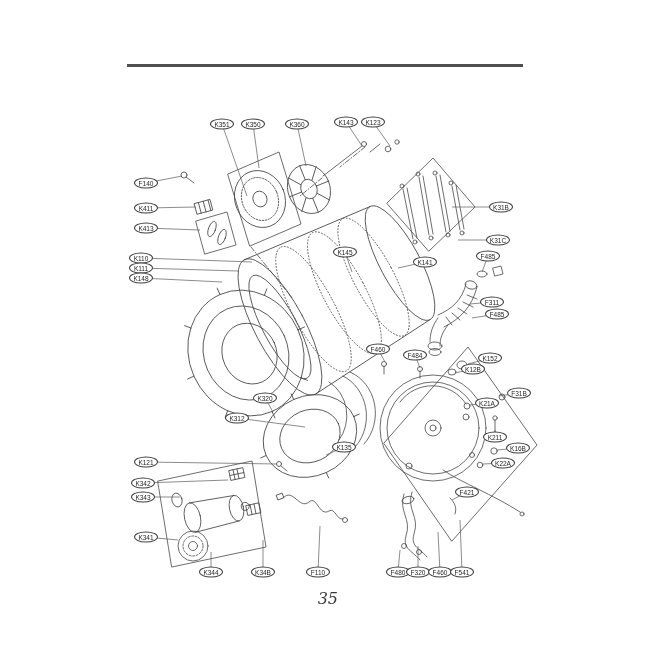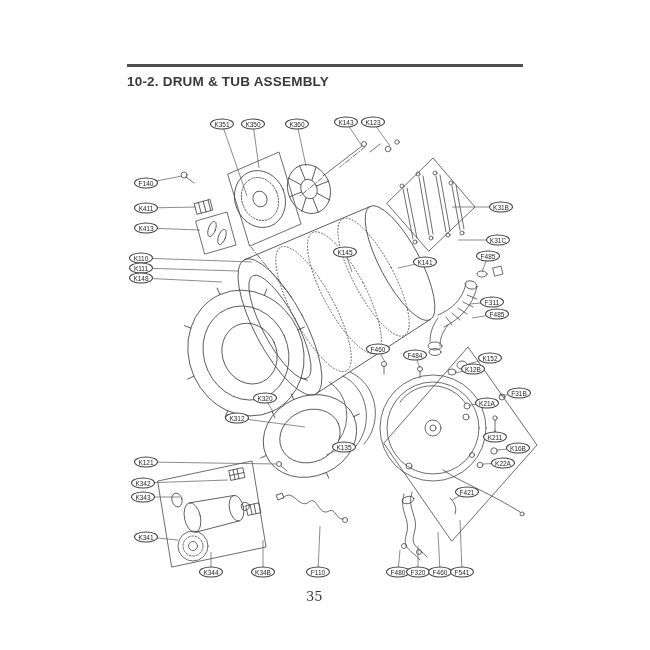--- a/index.html
+++ b/index.html
@@ -1,37 +1,36 @@
 <!DOCTYPE html>
 <html><head>
 <meta charset="utf-8">
 <style>
   html,body{margin:0;padding:0;background:#ffffff;}
   .page{position:relative;width:650px;height:650px;background:#ffffff;overflow:hidden;
         font-family:"Liberation Sans",sans-serif;}
   .rule{position:absolute;left:127px;top:64px;width:396px;height:2.5px;background:#4f4f4f;}
   .title{position:absolute;left:127px;top:74px;font-size:13.5px;font-weight:bold;
          color:#3a3a3a;letter-spacing:.2px;white-space:nowrap;}
-  .pageno{position:absolute;left:306px;top:589px;width:32px;text-align:left;
-          font-family:"DejaVu Serif",serif;font-size:13px;color:#3a3a3a;}
+  .pageno{position:absolute;left:306px;top:589px;width:32px;text-align:right;
+          font-family:"DejaVu Serif",serif;font-style:italic;font-size:16px;color:#3a3a3a;}
   #art,#leaders{position:absolute;left:0;top:0;}
   #callouts{position:absolute;left:0;top:0;width:650px;height:650px;pointer-events:none;}
   .callout{position:absolute;transform:translate(-50%,-50%);min-width:24px;height:11px;
            line-height:10px;border:1px solid #3f3f3f;border-radius:50%;background:#fff;
            font-size:6.5px;text-align:center;color:#1f1f1f;padding:0 2px;box-sizing:border-box;
            font-family:"Liberation Sans",sans-serif;}
   #leaders line{stroke:#5a5a5a;stroke-width:.7;}
 </style>
 </head>
 <body>
 
 <div class="page">
 
   <div class="rule"></div>
-  <div class="title">10-2. DRUM &amp; TUB ASSEMBLY</div>
 
   <svg id="art" width="650" height="650" viewBox="0 0 650 650">
     <g stroke="#474747" stroke-width="0.8" fill="none" stroke-linecap="round">
 
       <path d="M228,174 L279,152 L301,224 L250,246 Z"></path>
 
       <g transform="rotate(-22 260 199)">
         <ellipse cx="260" cy="199" rx="25" ry="29"></ellipse>
         <ellipse cx="260" cy="199" rx="18" ry="22" stroke-dasharray="1.5,1.5"></ellipse>
         <ellipse cx="260" cy="199" rx="7" ry="8"></ellipse>

